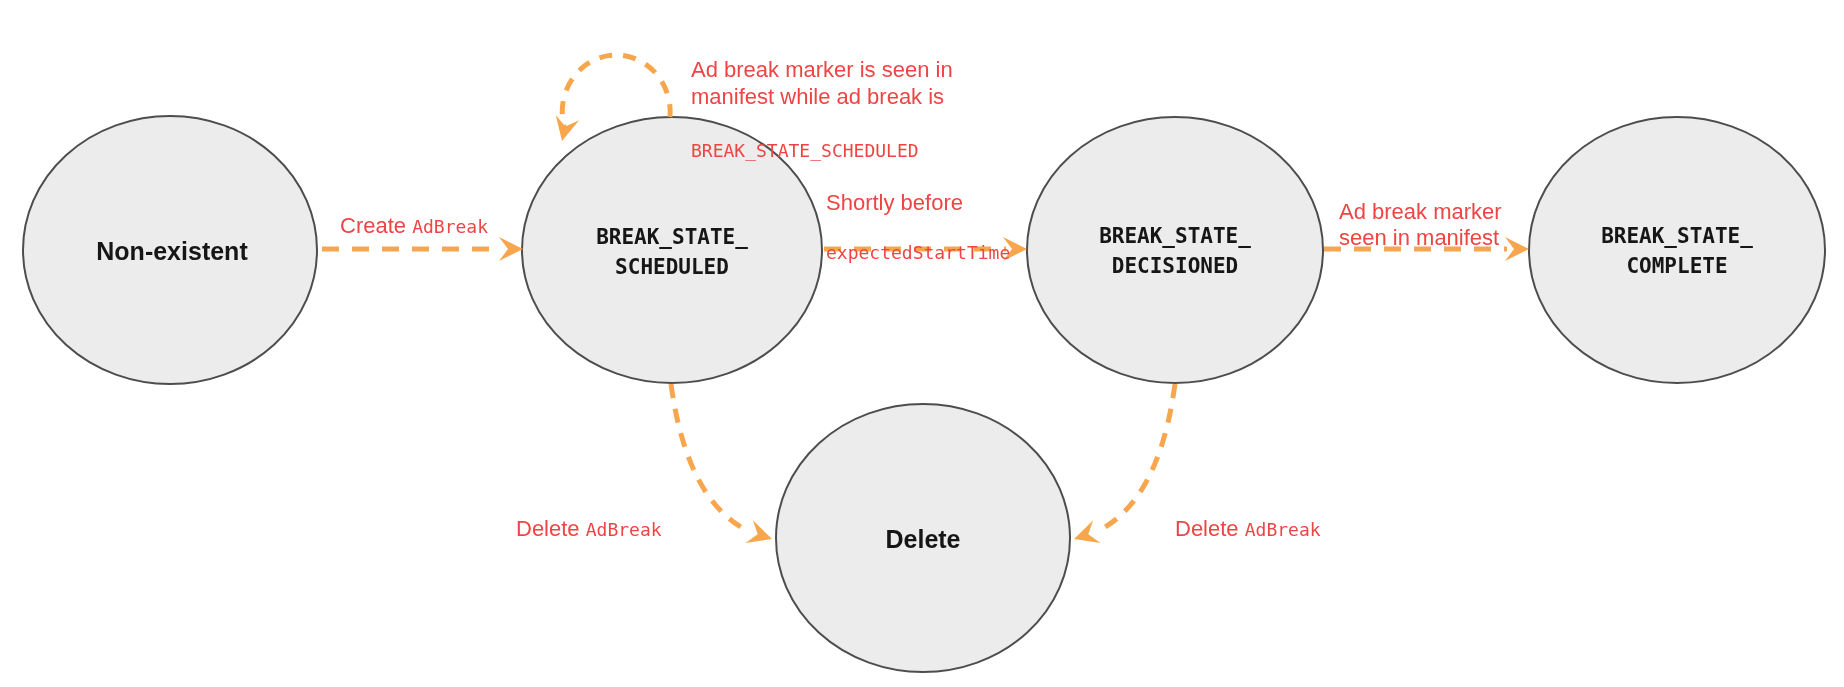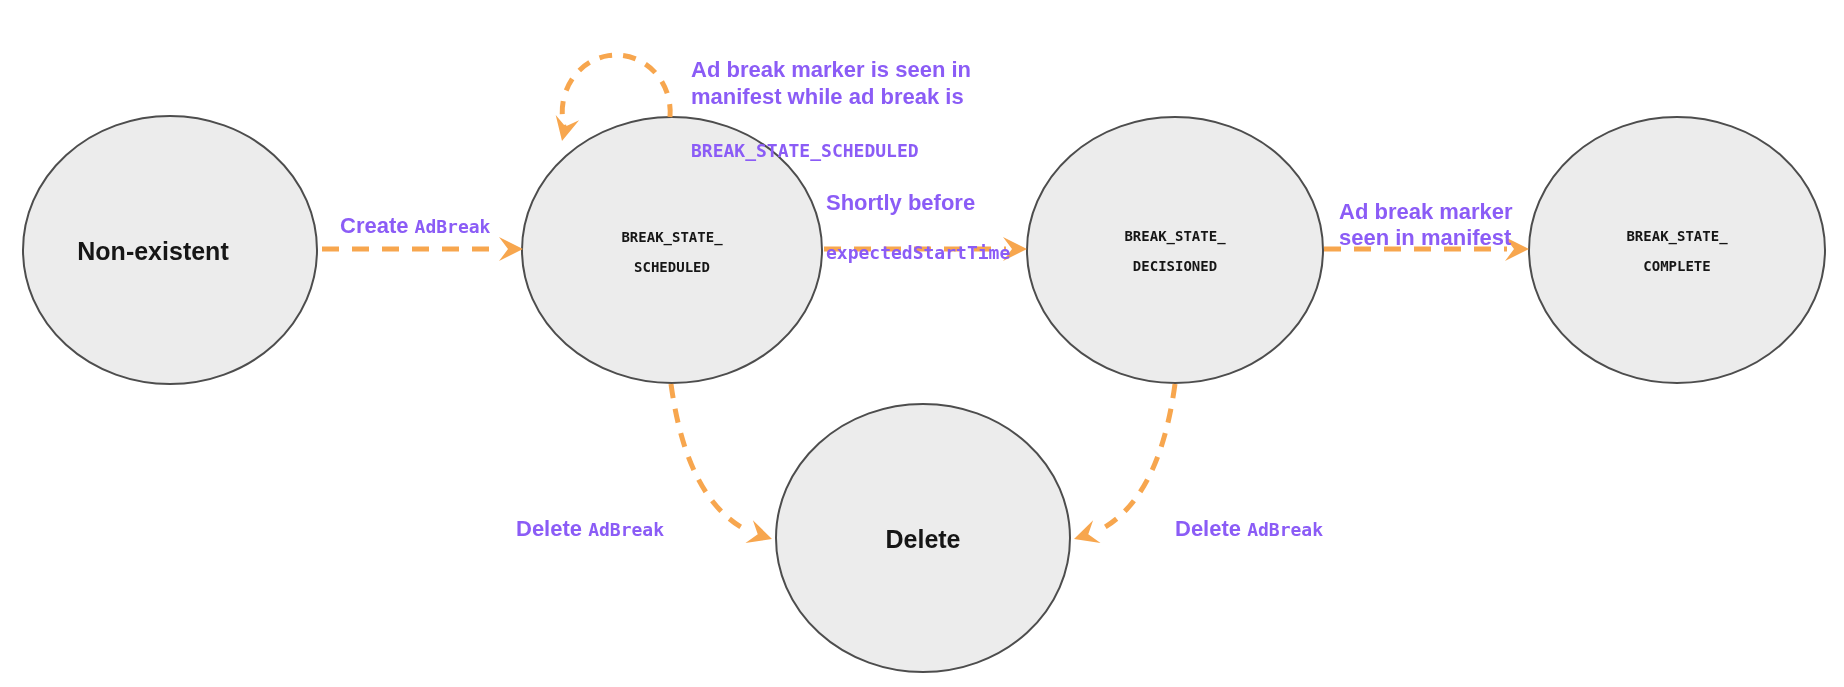--- a/index.html
+++ b/index.html
@@ -18,29 +18,28 @@
     transform:translate(-50%,-50%);
     text-align:center;
     color:#161616;
     pointer-events:none;
   }
   .node-label.plain{
     font-size:25px;font-weight:700;line-height:28px;white-space:nowrap;
   }
   .node-label.code{
     font-family:"DejaVu Sans Mono",monospace;
-    font-size:14px;font-weight:700;line-height:30px;
+    font-size:21px;font-weight:700;line-height:30px;
     white-space:pre-line;letter-spacing:0px;
   }
 
   .edge-label{
     position:absolute;
-    font-size:22px;line-height:27px;color:#8b5cf6;
+    font-size:22px;line-height:27px;color:#ef4444;
     white-space:pre-line;
-    font-weight:bold;
   }
   .edge-label .code{
     font-family:"DejaVu Sans Mono",monospace;
     font-size:18px;
   }
   .edge-label .inline-text{white-space:pre;}
   .edge-label .block{display:block;}
 </style>
 </head>
 <body>
@@ -67,21 +66,21 @@
     <path d="M 1324 249 H 1507" fill="none" stroke="#F7A64E" stroke-width="5" stroke-dasharray="17 13"></path>
     <path d="M -24 -12 L 0 0 L -24 12 L -15 0 Z" fill="#F7A64E" transform="translate(1529,249)"></path>
 
     <path d="M 671 384 Q 687 502 750 532" fill="none" stroke="#F7A64E" stroke-width="5" stroke-dasharray="14 11"></path>
     <path d="M -24 -12 L 0 0 L -24 12 L -15 0 Z" fill="#F7A64E" transform="translate(772,539) rotate(18)"></path>
 
     <path d="M 1175 384 Q 1159 502 1096 532" fill="none" stroke="#F7A64E" stroke-width="5" stroke-dasharray="14 11"></path>
     <path d="M -24 -12 L 0 0 L -24 12 L -15 0 Z" fill="#F7A64E" transform="translate(1074,539) rotate(162)"></path>
   </svg>
 
-  <div class="node-label plain" style="left:153px;top:251px;">Non-existent</div>
+  <div class="node-label plain" style="left:172px;top:251px;">Non-existent</div>
 
   <div class="node-label code" style="left:672px;top:252px;">BREAK_STATE_
 SCHEDULED</div>
 
   <div class="node-label code" style="left:1175px;top:251px;">BREAK_STATE_
 DECISIONED</div>
 
   <div class="node-label code" style="left:1677px;top:251px;">BREAK_STATE_
 COMPLETE</div>
 

